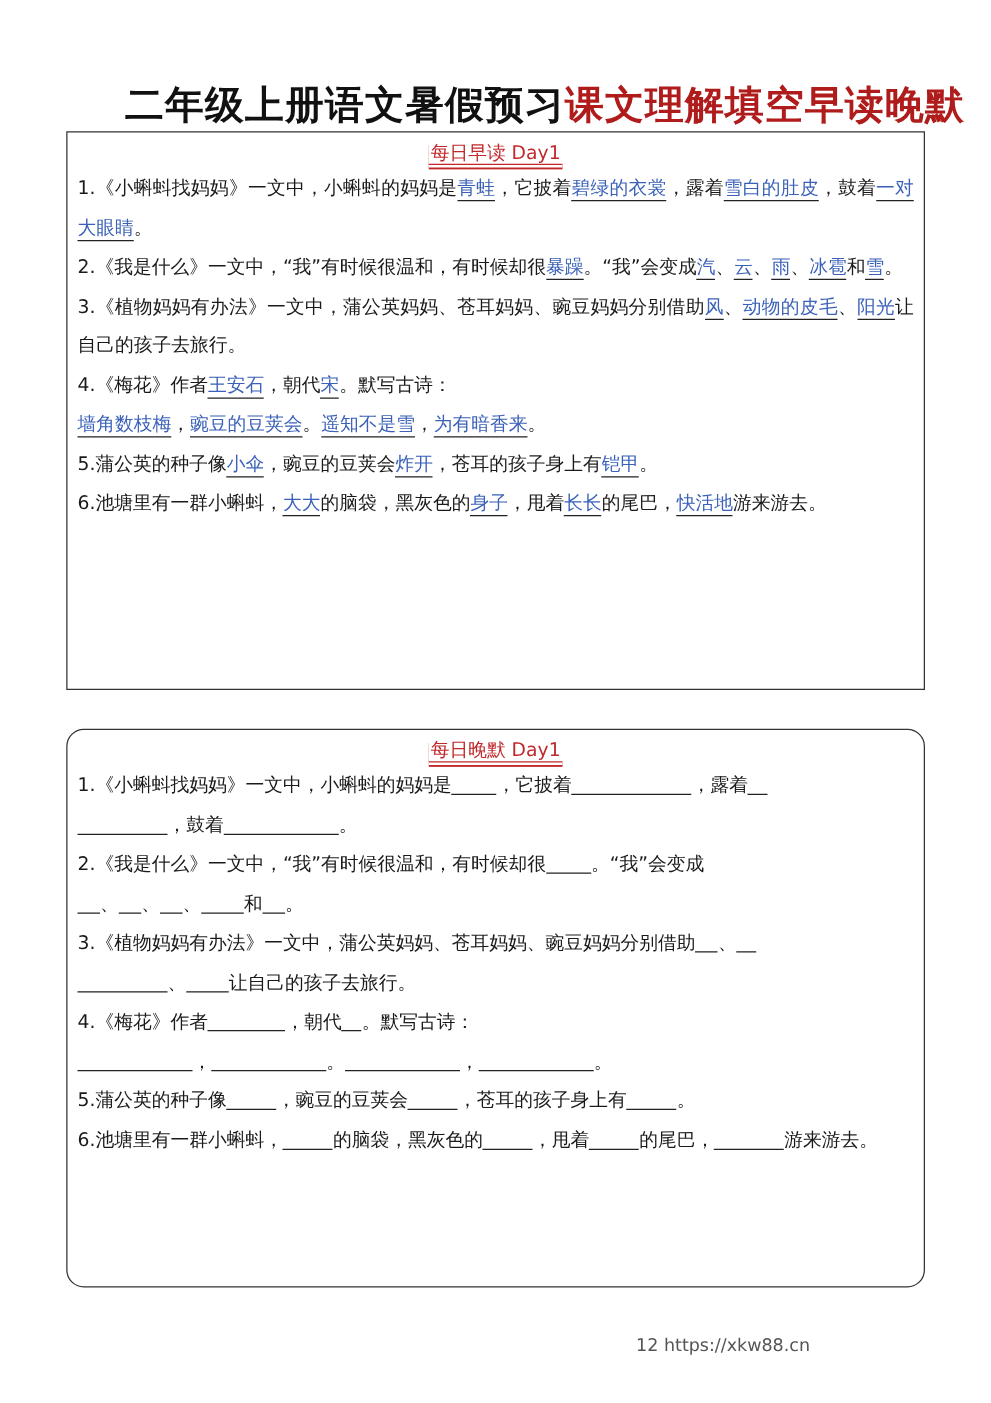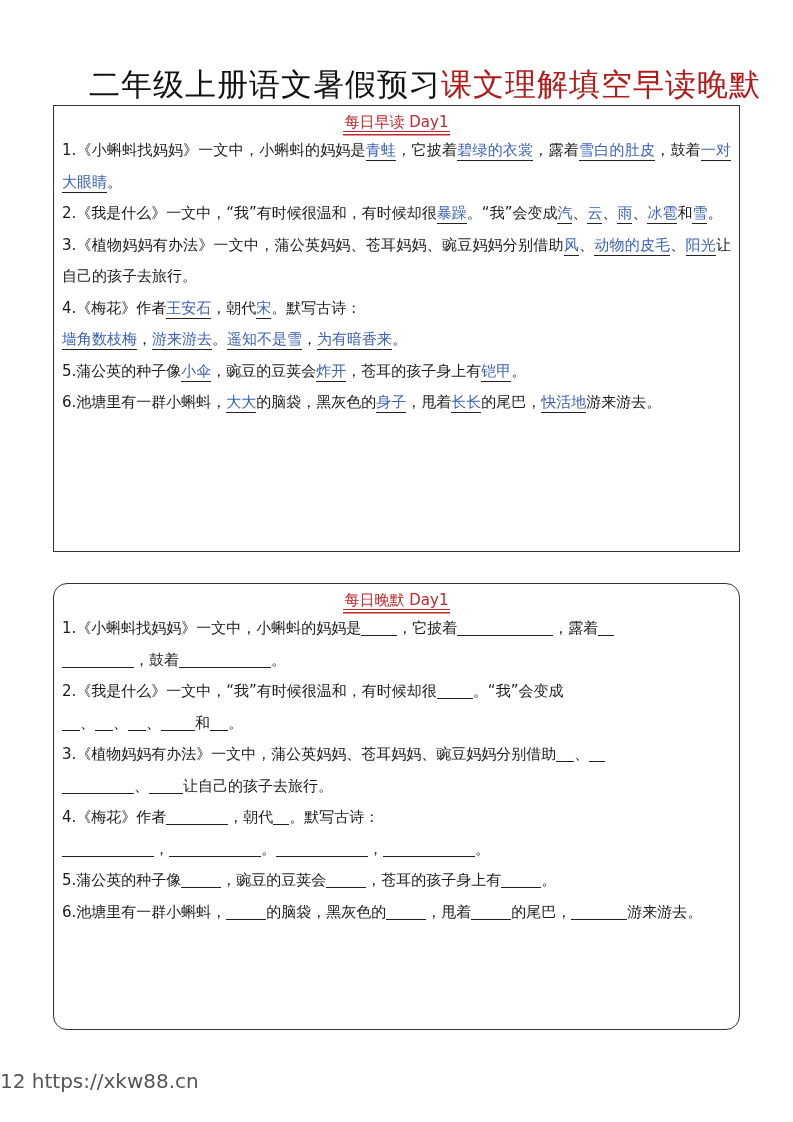--- a/index.html
+++ b/index.html
@@ -1,47 +1,47 @@
 <!DOCTYPE html>
 <html><head>
 <meta charset="utf-8">
 <style>
   html, body { margin:0; padding:0; background:#ffffff; }
   body { width:793px; height:1122px; position:relative; overflow:hidden;
          font-family:"DejaVu Sans", sans-serif; color:#1a1a1a; }
-  .title { position:absolute; top:64px; left:89px; width:680px; white-space:nowrap;
-           font-size:31px; font-weight:normal; letter-spacing:1px; line-height:40px; }
+  .title { position:absolute; top:64px; left:100px; width:680px; white-space:nowrap;
+           font-size:31px; font-weight:bold; letter-spacing:1px; line-height:40px; }
   .title .black { color:#111; }
   .title .red { color:#b01c1c; }
   .box { position:absolute; left:53px; width:687px; border:1.3px solid #333; box-sizing:border-box;
          padding:4px 8px 6px 8px; }
   .box1 { top:105px; height:447px; }
   .box2 { top:583px; height:447px;border-radius:14px; }
   .box-head { text-align:center; font-size:15px; color:#c0282b; line-height:24px; margin-bottom:1px; }
   .box-head span { border-bottom:1.5px solid #c0282b; padding:0 2px 0 2px; box-shadow:0 2px 0 #fff, 0 3.5px 0 #c0282b; }
   .item { font-size:15px; line-height:31.5px; text-align:justify; }
   .ans { color:#3b62b8; border-bottom:1.2px solid #222; padding-bottom:1px; }
   .blank { display:inline-block; border-bottom:1.2px solid #222; height:18px; vertical-align:-3px; }
-  .footer { position:absolute; top:1069px; left:0; width:648px; text-align:left;
-            font-size:20px; color:#555; font-family:"DejaVu Sans", sans-serif; }
+  .footer { position:absolute; top:1069px; left:0; width:648px; text-align:right;
+            font-size:14px; color:#555; font-family:"DejaVu Sans", sans-serif; }
 </style>
 </head>
 <body>
 
 <div class="title">
   <span class="black">二年级上册语文暑假预习</span><span class="red">课文理解填空早读晚默</span>
 </div>
 
 <div class="box box1">
   <div class="box-head"><span>每日早读  Day1</span></div>
   <div id="morning-items">
       <div class="item"><span>1.《小蝌蚪找妈妈》一文中，小蝌蚪的妈妈是</span><span class="ans">青蛙</span><span>，它披着</span><span class="ans">碧绿的衣裳</span><span>，露着</span><span class="ans">雪白的肚皮</span><span>，鼓着</span><span class="ans">一对大眼睛</span><span>。</span></div>
       <div class="item"><span>2.《我是什么》一文中，“我”有时候很温和，有时候却很</span><span class="ans">暴躁</span><span>。“我”会变成</span><span class="ans">汽</span><span>、</span><span class="ans">云</span><span>、</span><span class="ans">雨</span><span>、</span><span class="ans">冰雹</span><span>和</span><span class="ans">雪</span><span>。</span></div>
       <div class="item"><span>3.《植物妈妈有办法》一文中，蒲公英妈妈、苍耳妈妈、豌豆妈妈分别借助</span><span class="ans">风</span><span>、</span><span class="ans">动物的皮毛</span><span>、</span><span class="ans">阳光</span><span>让自己的孩子去旅行。</span></div>
-      <div class="item"><span>4.《梅花》作者</span><span class="ans">王安石</span><span>，朝代</span><span class="ans">宋</span><span>。默写古诗：</span><br><span class="ans">墙角数枝梅</span><span>，</span><span class="ans">游来游去</span><span>。</span><span class="ans">遥知不是雪</span><span>，</span><span class="ans">为有暗香来</span><span>。</span></div>
+      <div class="item"><span>4.《梅花》作者</span><span class="ans">王安石</span><span>，朝代</span><span class="ans">宋</span><span>。默写古诗：</span><br><span class="ans">墙角数枝梅</span><span>，</span><span class="ans">豌豆的豆荚会</span><span>。</span><span class="ans">遥知不是雪</span><span>，</span><span class="ans">为有暗香来</span><span>。</span></div>
       <div class="item"><span>5.蒲公英的种子像</span><span class="ans">小伞</span><span>，豌豆的豆荚会</span><span class="ans">炸开</span><span>，苍耳的孩子身上有</span><span class="ans">铠甲</span><span>。</span></div>
       <div class="item"><span>6.池塘里有一群小蝌蚪，</span><span class="ans">大大</span><span>的脑袋，黑灰色的</span><span class="ans">身子</span><span>，甩着</span><span class="ans">长长</span><span>的尾巴，</span><span class="ans">快活地</span><span>游来游去。</span></div>
     </div>
 </div>
 
 <div class="box box2">
   <div class="box-head"><span>每日晚默  Day1</span></div>
   <div id="evening-items">
       <div class="item"><span>1.《小蝌蚪找妈妈》一文中，小蝌蚪的妈妈是</span><span class="blank" style="width: 36px;"></span><span>，它披着</span><span class="blank" style="width: 96px;"></span><span>，露着</span><span class="blank" style="width: 16px;"></span><br><span class="blank" style="width: 72px;"></span><span>，鼓着</span><span class="blank" style="width: 92px;"></span><span>。</span></div>
       <div class="item"><span>2.《我是什么》一文中，“我”有时候很温和，有时候却很</span><span class="blank" style="width: 36px;"></span><span>。“我”会变成</span><br><span class="blank" style="width: 18px;"></span><span>、</span><span class="blank" style="width: 18px;"></span><span>、</span><span class="blank" style="width: 18px;"></span><span>、</span><span class="blank" style="width: 34px;"></span><span>和</span><span class="blank" style="width: 18px;"></span><span>。</span></div>

